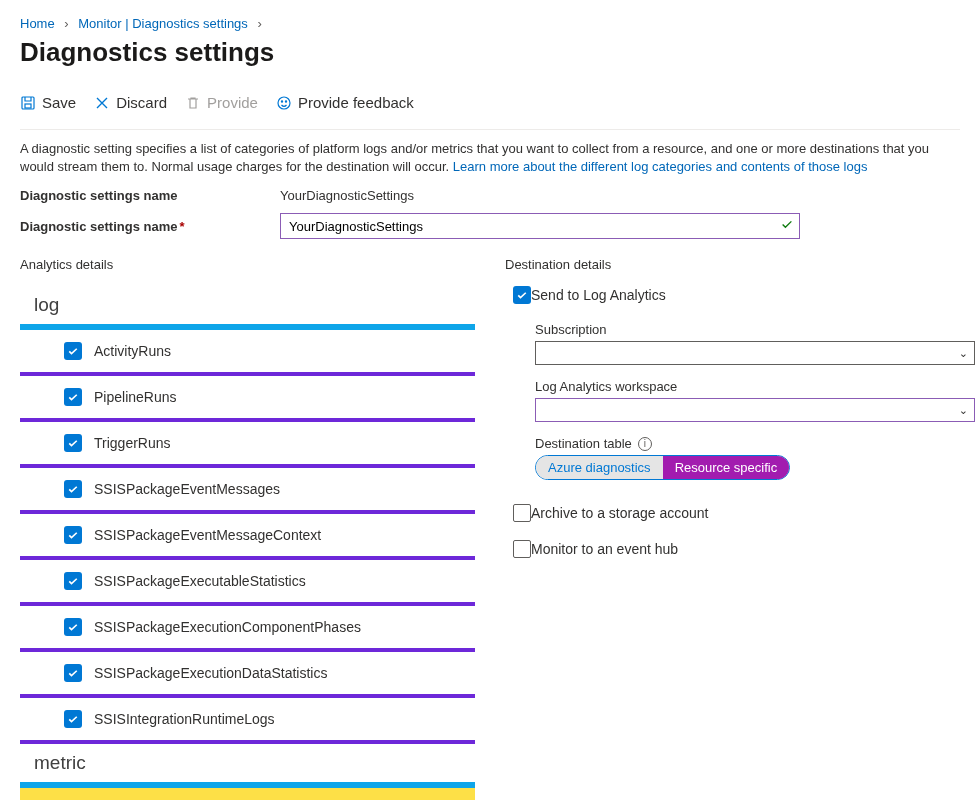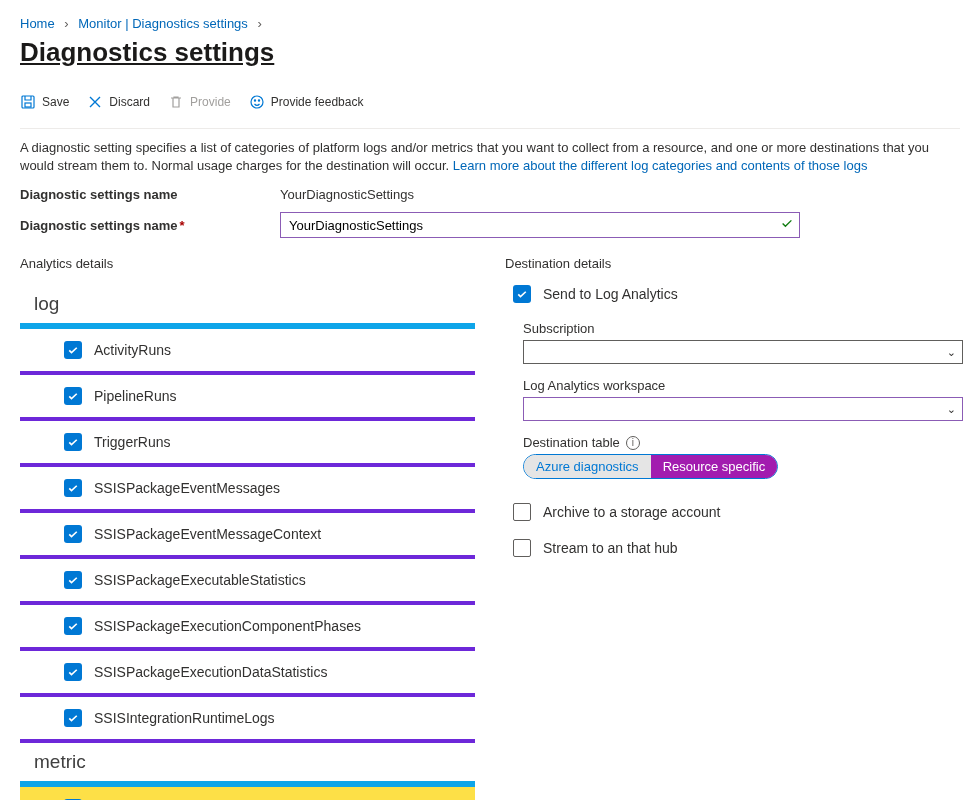--- a/index.html
+++ b/index.html
@@ -7,23 +7,23 @@
     font-family: "Segoe UI", Arial, sans-serif;
     font-size: 13px;
     color: #323130;
     background: #fff;
     padding: 16px 20px;
     width: 980px;
   }
   a { color: #0067b8; text-decoration: none; }
   .breadcrumb { font-size: 13px; color: #605e5c; margin-bottom: 6px; }
   .breadcrumb .sep { margin: 0 6px; color: #605e5c; }
-  h1 { font-size: 26px; font-weight: 600; color: #1b1a19; margin-bottom: 18px; text-decoration: underline; }
+  h1 { font-size: 26px; font-weight: 600; color: #1b1a19; margin-bottom: 18px; }
   .toolbar { display: flex; align-items: center; gap: 18px; padding: 8px 0 10px 0; margin-bottom: 8px; }
-  .toolbar-item { display: flex; align-items: center; gap: 6px; font-size: 12px; cursor: pointer; color: #323130; }
+  .toolbar-item { display: flex; align-items: center; gap: 6px; font-size: 15px; cursor: pointer; color: #323130; }
   .toolbar-item.disabled { color: #a19f9d; cursor: default; }
   .toolbar-sep-after { border-bottom: 1px solid #edebe9; margin-bottom: 10px; }
   .desc { font-size: 13px; color: #323130; max-width: 920px; line-height: 1.4; margin-bottom: 12px; }
   .form-row { display: flex; align-items: center; margin-bottom: 10px; font-size: 13px;}
   .form-label { width: 260px; font-weight: 600; color: #323130; }
   .form-label .req { color: #a80000; margin-left: 2px; }
   .form-value { color: #323130; }
   .text-input {
     width: 520px; height: 26px; border: 1px solid #8b5cb5; padding: 0 28px 0 8px;
     font-size: 13px; font-family: inherit; position: relative;
@@ -45,23 +45,23 @@
   .cb {
     width: 18px; height: 18px; border-radius: 3px; background: #0078d4;
     display: flex; align-items: center; justify-content: center; flex-shrink: 0;
     cursor: pointer;
   }
   .cb svg { display: block; }
   .cb-empty {
     width: 18px; height: 18px; border: 1px solid #605e5c; border-radius: 2px;
     flex-shrink: 0; cursor: pointer; background: #fff;
   }
-  .dest-row { display: flex; align-items: center; gap: 12px; font-size: 14px; margin-bottom: 18px; }
+  .dest-row { display: flex; align-items: center; gap: 0; font-size: 14px; margin-bottom: 18px; }
   .dest-section { padding-left: 8px; margin-bottom: 24px; }
-  .dest-sub { margin-left: 10px; margin-bottom: 14px; }
+  .dest-sub { margin-left: 22px; margin-bottom: 14px; }
   .dest-sub-label { font-size: 13px; margin-bottom: 4px; color: #323130; display:flex; align-items:center; gap:6px;}
   .select {
     width: 440px; height: 24px; border: 1px solid #605e5c; background: #fff;
     display: flex; align-items: center; justify-content: flex-end; padding: 0 6px;
     cursor: pointer;
   }
   .select.purple { border-color: #8b5cb5; }
   .select .chev { font-size: 11px; color: #323130; }
   .toggle-pill {
     display: inline-flex; border: 1px solid #0078d4; border-radius: 999px; overflow: hidden;
@@ -278,16 +278,16 @@
       </div>
     </div>
 
     <div class="dest-row" style="padding-left:8px;">
       <div class="cb-empty"></div>
       <span>Archive to a storage account</span>
     </div>
 
     <div class="dest-row" style="padding-left:8px;">
       <div class="cb-empty"></div>
-      <span>Stream to an that hub</span>
+      <span>Monitor to an event hub</span>
     </div>
   </div>
 </div>
 
 </body></html>

